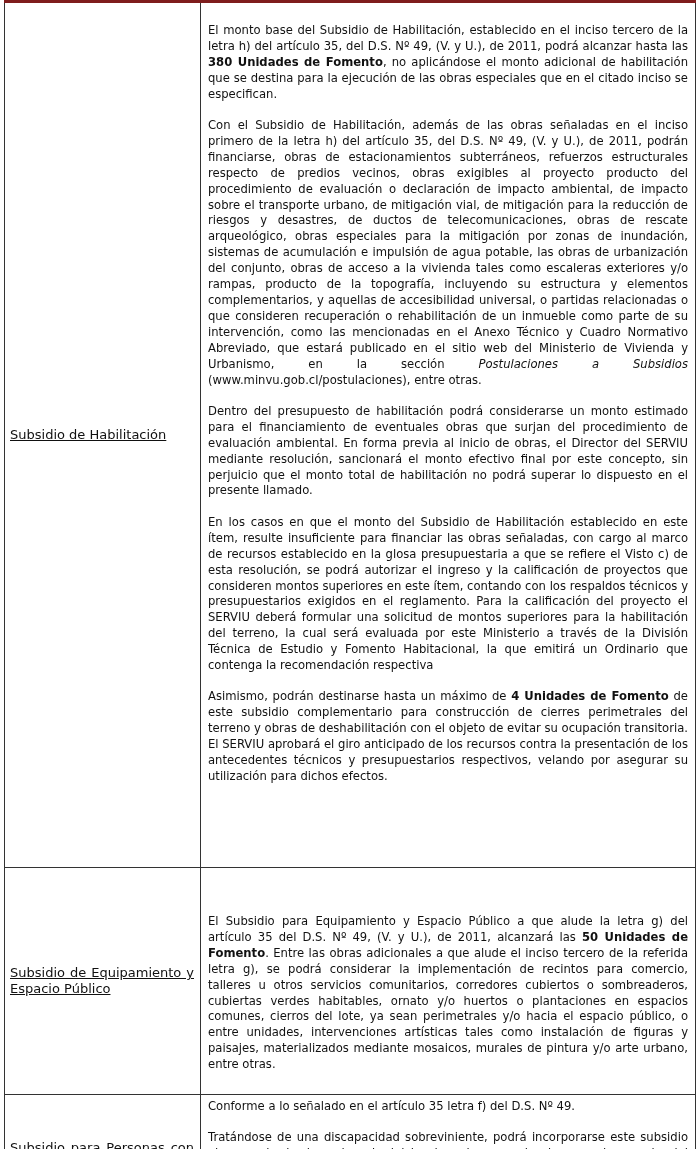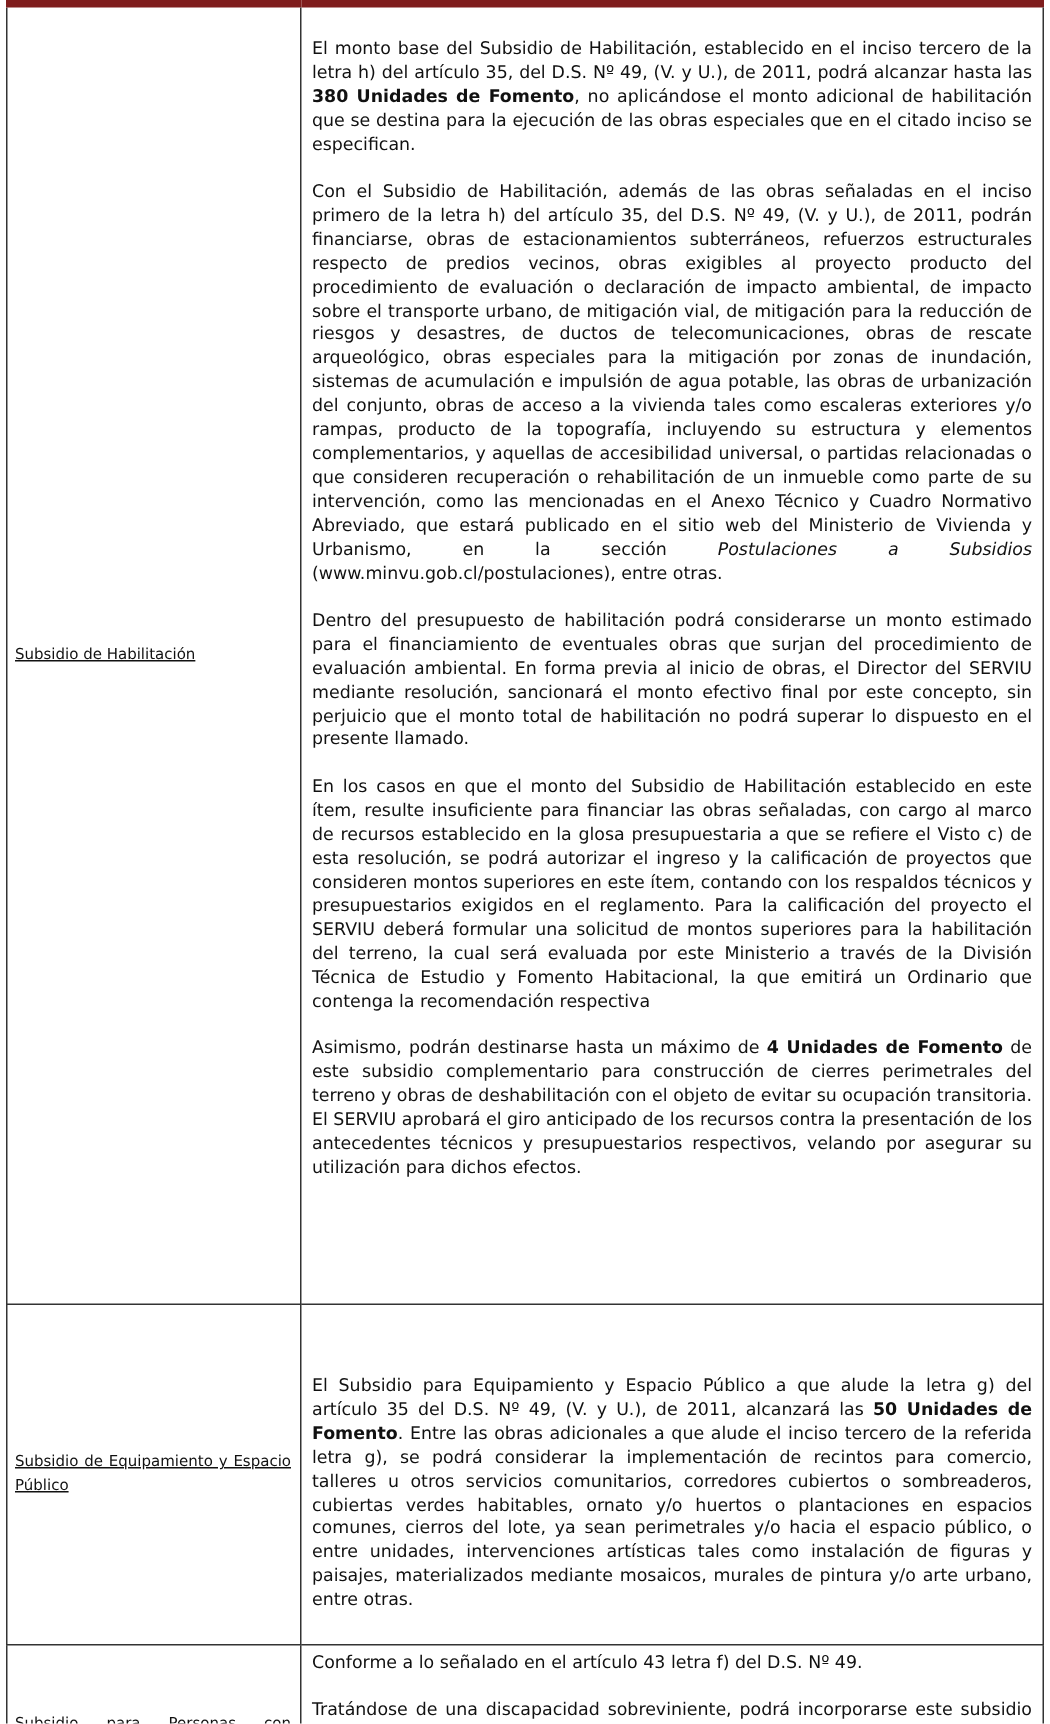--- a/index.html
+++ b/index.html
@@ -1,22 +1,22 @@
 <!DOCTYPE html>
 <html><head>
 <meta charset="utf-8">
 <style>
   html, body { margin: 0; padding: 0; background: #ffffff; }
   body { width: 700px; height: 1149px; overflow: hidden; position: relative;
          font-family: "DejaVu Sans", sans-serif; color: #111; }
   .page { position: absolute; left: 4px; top: 0; width: 692px; height: 1143px; }
   table.doc { border-collapse: collapse; width: 692px; table-layout: fixed; }
   table.doc td { border: 1.5px solid #333; vertical-align: middle; }
-  table.doc tr:first-child td { border-top: 5px solid #7f1d1d; }
-  td.label { width: 184px; padding: 0 6px 0 5px; font-size: 10px; line-height: 16px; }
+  table.doc tr:first-child td { border-top: 3px solid #7f1d1d; }
+  td.label { width: 184px; padding: 0 6px 0 5px; font-size: 13px; line-height: 16px; }
   td.label span { text-decoration: underline; text-align: justify; display: block; text-align-last: left; }
   td.content { padding: 0 7px 0 7px; font-size: 11.6px; line-height: 15.9px; text-align: justify; }
   .para { margin: 0; }
   .gap { height: 15.5px; }
   b { font-weight: bold; }
   i { font-style: italic; }
   .row1 td { height: 844px; }
   .row2 td { height: 180px; }
   .row3 td { height: 118px; }
   .row1 td.content { vertical-align: top; padding-top: 20px; }
@@ -51,20 +51,20 @@
       </td>
       <td class="content">
         <p class="para"><span>El Subsidio para Equipamiento y Espacio Público a que alude la letra g) del artículo 35 del D.S. Nº 49, (V. y U.), de 2011, alcanzará las </span><b>50 Unidades de Fomento</b><span>. Entre las obras adicionales a que alude el inciso tercero de la referida letra g), se podrá considerar la implementación de recintos para comercio, talleres u otros servicios comunitarios, corredores cubiertos o sombreaderos, cubiertas verdes habitables, ornato y/o huertos o plantaciones en espacios comunes, cierros del lote, ya sean perimetrales y/o hacia el espacio público, o entre unidades, intervenciones artísticas tales como instalación de figuras y paisajes, materializados mediante mosaicos, murales de pintura y/o arte urbano, entre otras.</span></p>
       </td>
     </tr>
     <tr class="row3">
       <td class="label">
         <span>Subsidio para Personas con Discapacidad</span>
       </td>
       <td class="content">
-        <p class="para"><span>Conforme a lo señalado en el artículo 43 letra f) del D.S. Nº 49.</span></p>
+        <p class="para"><span>Conforme a lo señalado en el artículo 35 letra f) del D.S. Nº 49.</span></p>
         <div class="gap"></div>
         <p class="para"><span>Tratándose de una discapacidad sobreviniente, podrá incorporarse este subsidio al proyecto hasta antes de iniciar las obras, contando con el acuerdo del contratista para introducir las modificaciones correspondientes al contrato de construcción.</span></p>
       </td>
     </tr>
   </tbody>
     </table>
 </div>
 
 </body></html>

